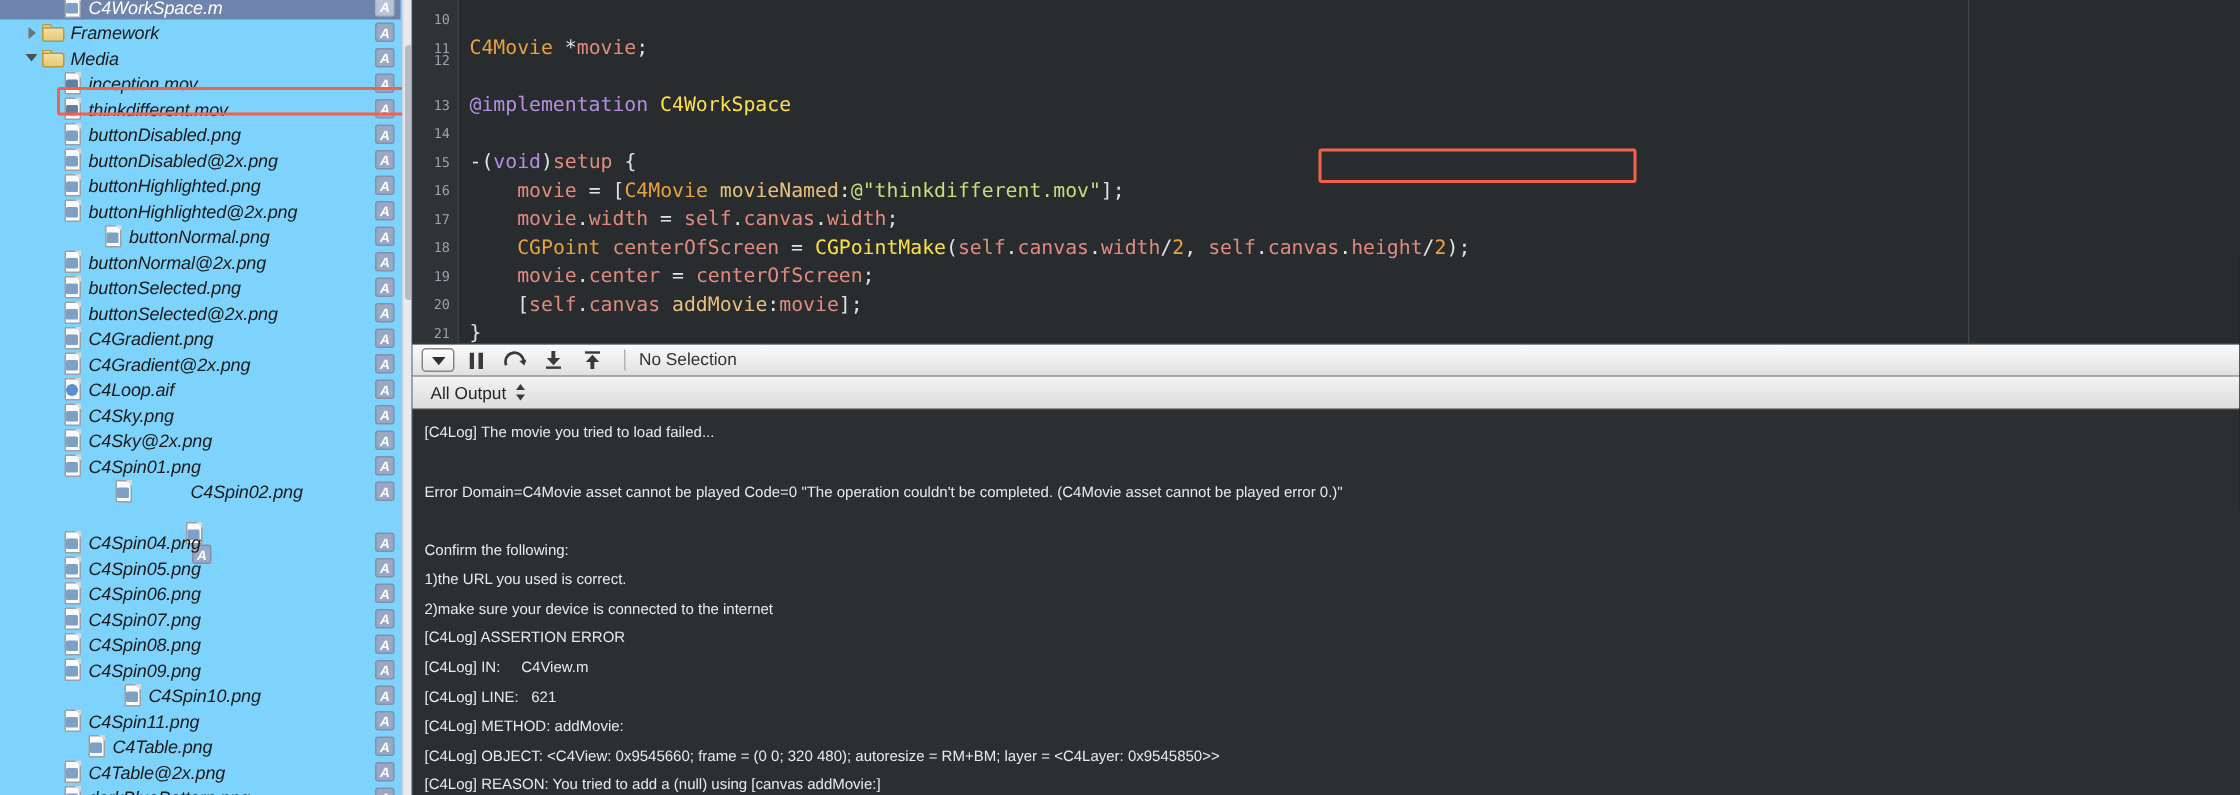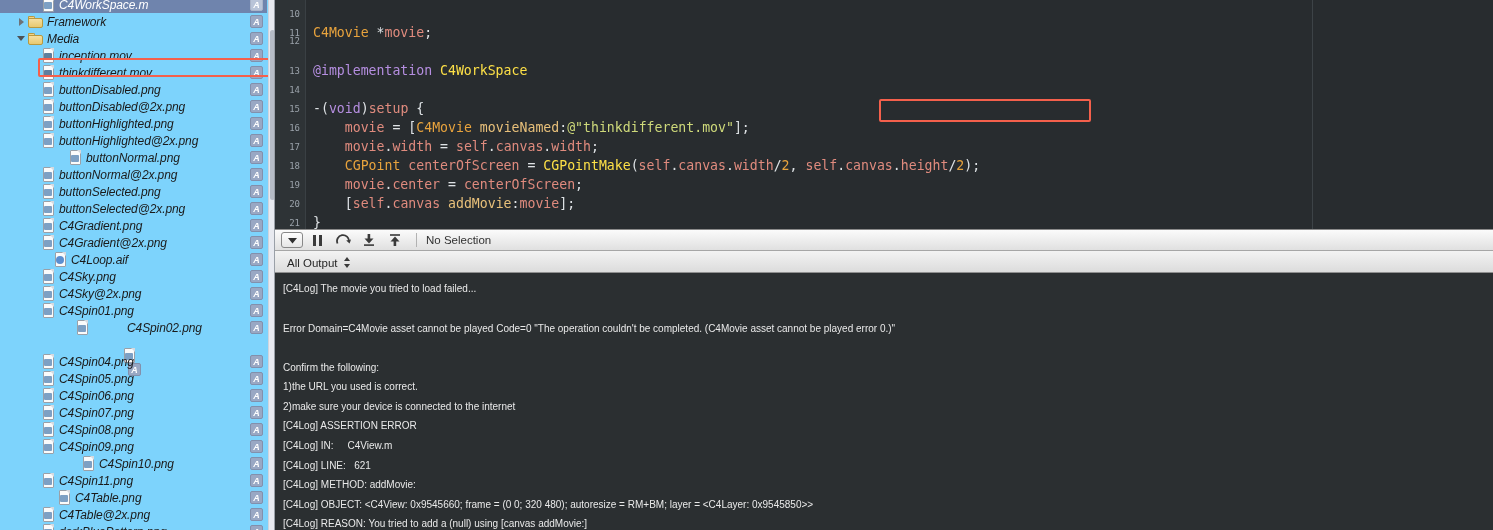--- a/index.html
+++ b/index.html
@@ -350,21 +350,21 @@
         <div class="nav-row" style="position: absolute; left: 0px; right: 8px; top: 234px;">
           <div class="twisty" style="margin-left: 30px;"></div>
           <span class="ic ic-file">
             <span class="page"></span>
             <span class="corner"></span>
             <span class="glyph"></span>
           </span>
           <span class="nav-label">C4Gradient@2x.png</span>
           <span class="badge-a">A</span>
         </div>
-        <div class="nav-row" style="position: absolute; left: 12px; right: 8px; top: 251px; align-items: center;">
+        <div class="nav-row" style="position: absolute; left: 0px; right: 8px; top: 251px; align-items: center;">
           <div class="twisty" style="margin-left: 30px;"></div>
           <span class="ic ic-file audio">
             <span class="page"></span>
             <span class="corner"></span>
             <span class="glyph"></span>
           </span>
           <span class="nav-label">C4Loop.aif</span>
           <span class="badge-a">A</span>
         </div>
         <div class="nav-row" style="position: absolute; left: 0px; right: 8px; top: 268px;">

